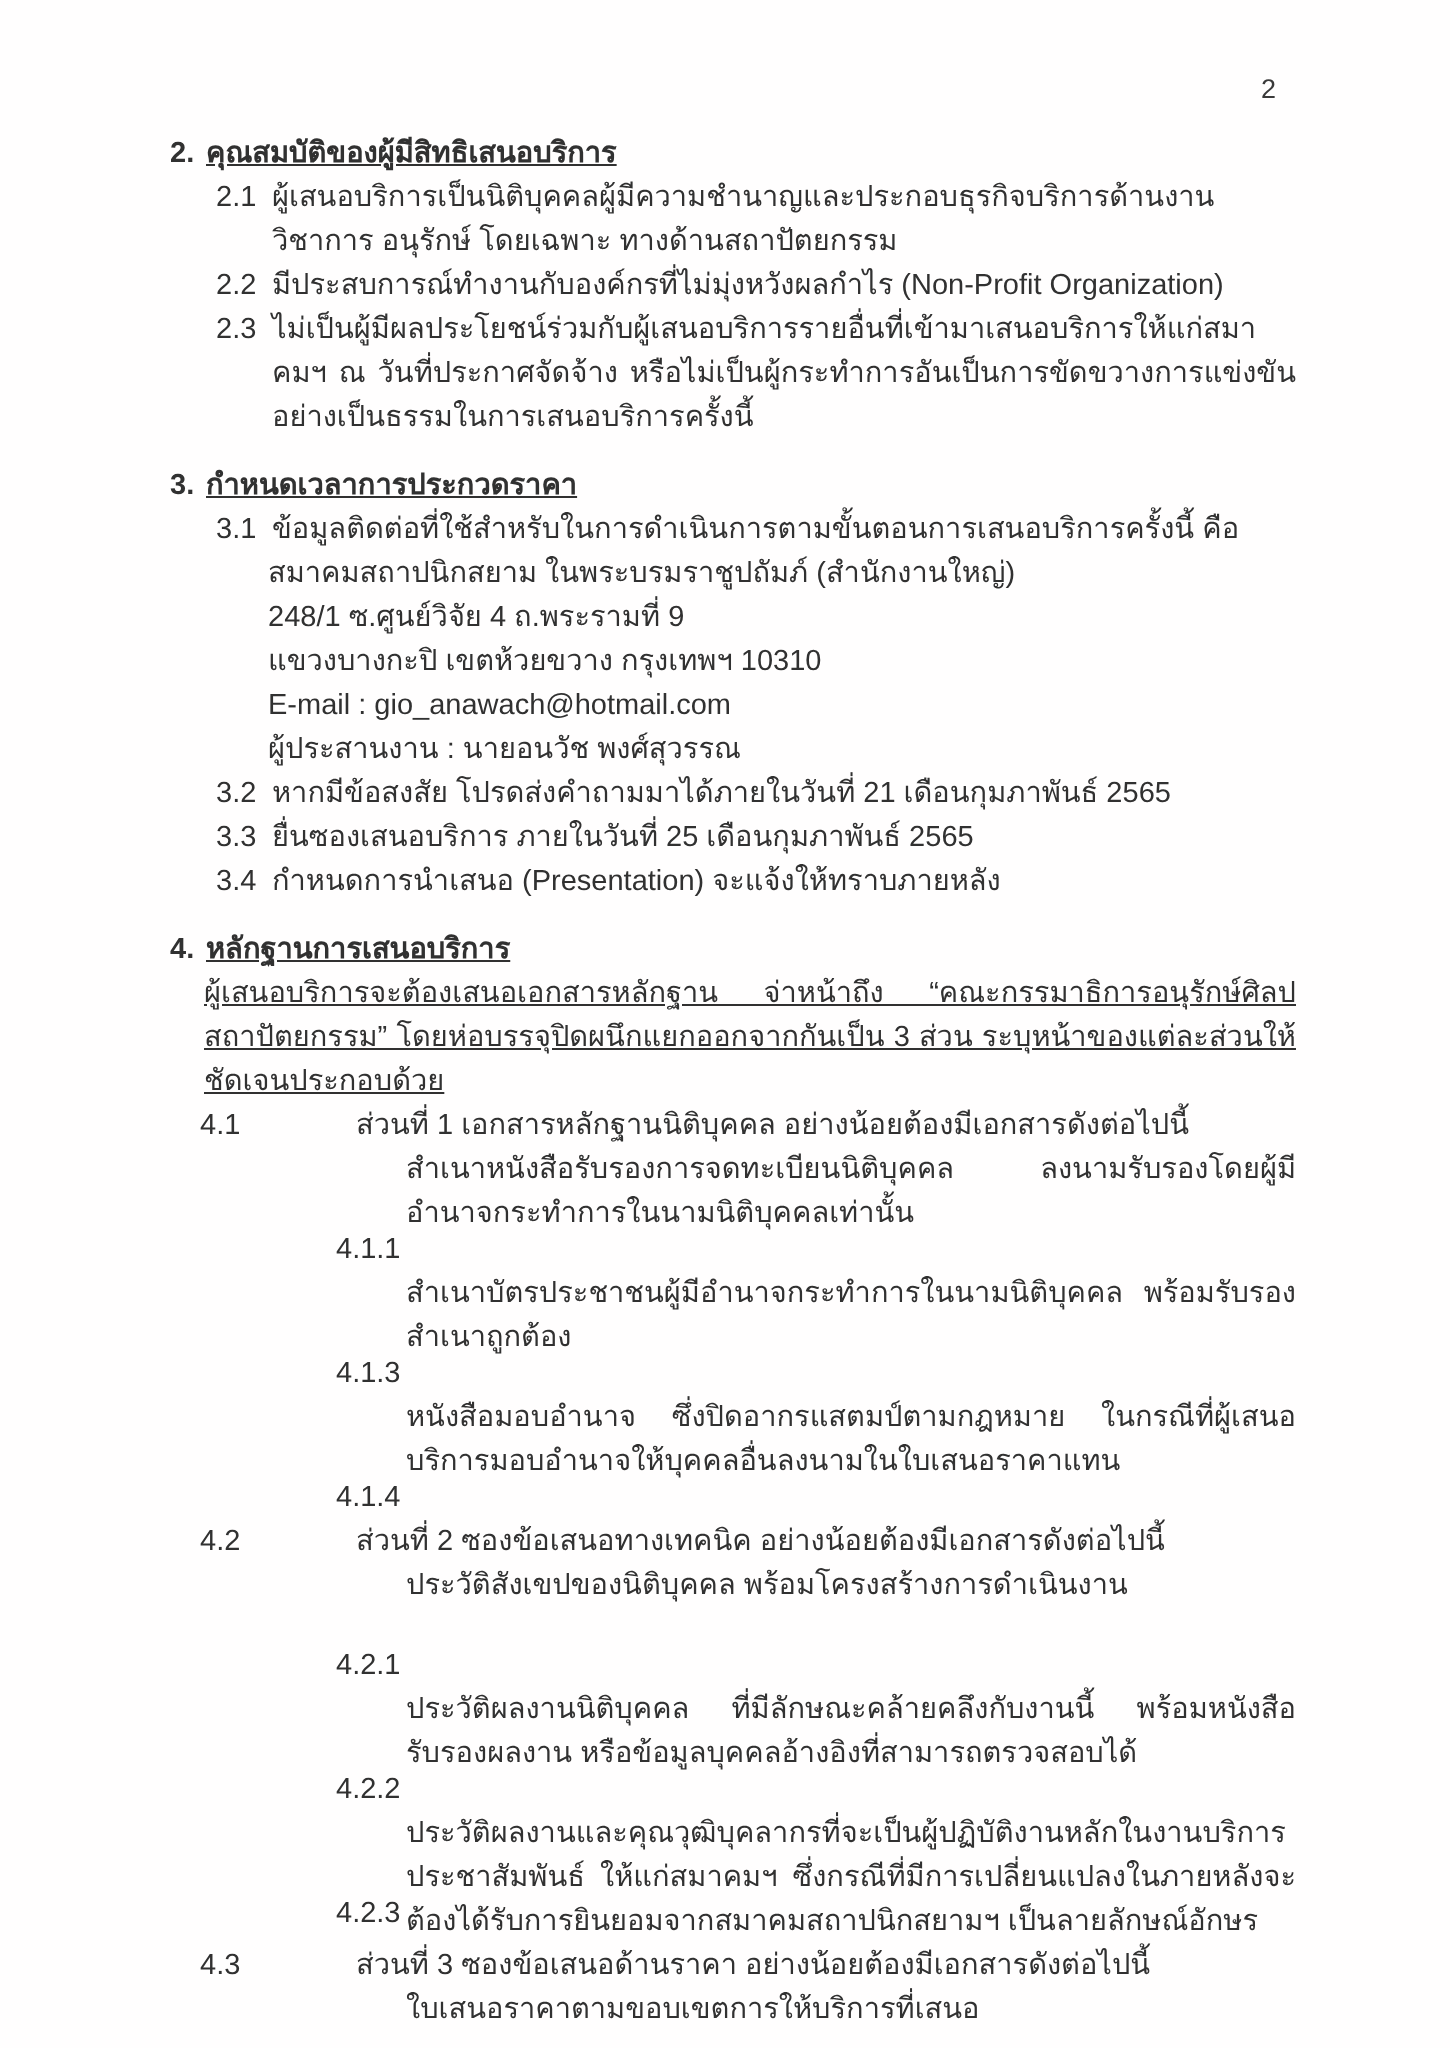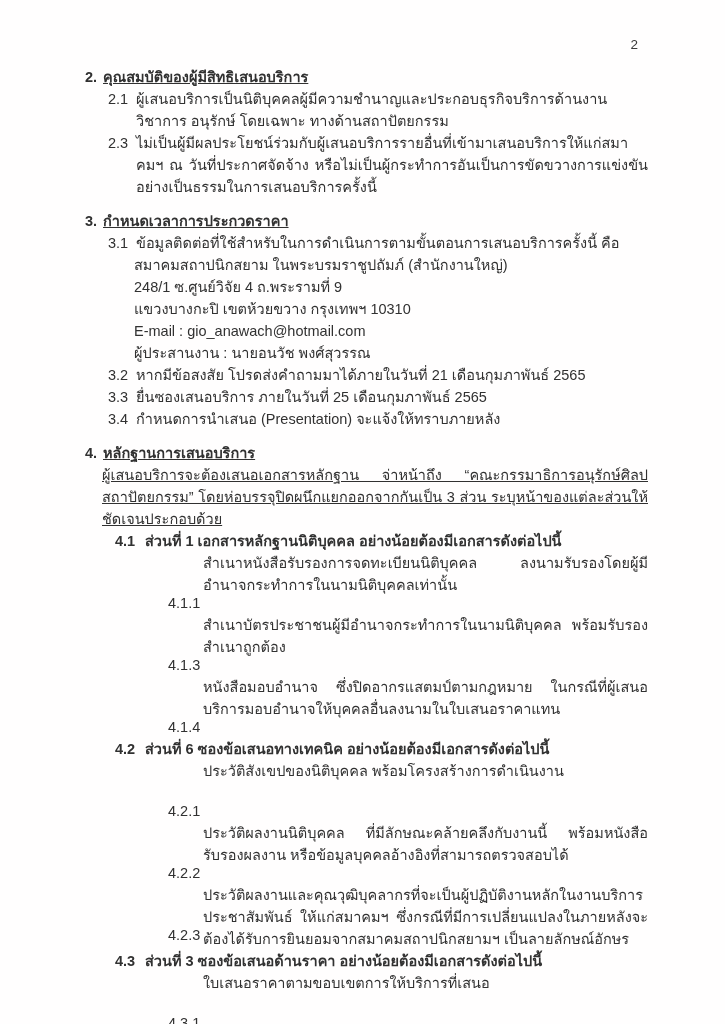--- a/index.html
+++ b/index.html
@@ -26,41 +26,45 @@
   .section + .section{margin-top:12px;}
   .sec-head{display:flex;font-weight:bold;}
   .sec-num{flex:0 0 18px;}
   .sec-title{flex:1;text-decoration:underline;}
   .item{display:flex;margin-left:23px;}
   .item-num{flex:0 0 28px;}
   .item-text{flex:1;text-align:justify;}
   .addr{margin-left:49px;}
   .addr-line{white-space:nowrap;}
   .intro{margin-left:17px;text-align:justify;text-decoration:underline;}
-  .subsec-head{display:flex;margin-left:30px;font-weight:bold;}
+  .subsec-head{display:flex;margin-left:15px;font-weight:normal;gap:48px;}
   .subsec-head .item-num{flex:0 0 30px;}
   .subsec-title{flex:1;}
   .item2{display:flex;margin-left:83px;}
   .item2 .item-num{flex:0 0 35px;margin-top:40px;}
 </style>
 </head>
 <body>
 
 <div class="page">
 
   <div class="page-num">2</div>
 
   <section class="section">
     <div class="sec-head">
       <span class="sec-num">2.</span>
       <span class="sec-title">คุณสมบัติของผู้มีสิทธิเสนอบริการ</span>
     </div>
     <div class="item">
       <span class="item-num">2.1</span>
       <span class="item-text">ผู้เสนอบริการเป็นนิติบุคคลผู้มีความชำนาญและประกอบธุรกิจบริการด้านงานวิชาการ  อนุรักษ์  โดยเฉพาะ ทางด้านสถาปัตยกรรม</span>
+    </div>
+    <div class="item">
+      <span class="item-num">2.2</span>
+      <span class="item-text">มีประสบการณ์ทำงานกับองค์กรที่ไม่มุ่งหวังผลกำไร  (Non-Profit Organization)</span>
     </div>
     <div class="item">
       <span class="item-num">2.3</span>
       <span class="item-text">ไม่เป็นผู้มีผลประโยชน์ร่วมกับผู้เสนอบริการรายอื่นที่เข้ามาเสนอบริการให้แก่สมาคมฯ  ณ วันที่ประกาศจัดจ้าง หรือไม่เป็นผู้กระทำการอันเป็นการขัดขวางการแข่งขันอย่างเป็นธรรมในการเสนอบริการครั้งนี้</span>
     </div>
   </section>
 
   <section class="section">
     <div class="sec-head">
       <span class="sec-num">3.</span>
@@ -113,21 +117,21 @@
       </div>
       <div class="item2">
         <span class="item-num">4.1.4</span>
         <span class="item-text">หนังสือมอบอำนาจ  ซึ่งปิดอากรแสตมป์ตามกฎหมาย  ในกรณีที่ผู้เสนอบริการมอบอำนาจให้บุคคลอื่นลงนามในใบเสนอราคาแทน</span>
       </div>
     </div>
 
     <div>
       <div class="subsec-head">
         <span class="item-num">4.2</span>
-        <span class="subsec-title">ส่วนที่  6  ซองข้อเสนอทางเทคนิค  อย่างน้อยต้องมีเอกสารดังต่อไปนี้</span>
+        <span class="subsec-title">ส่วนที่  2  ซองข้อเสนอทางเทคนิค  อย่างน้อยต้องมีเอกสารดังต่อไปนี้</span>
       </div>
       <div class="item2">
         <span class="item-num">4.2.1</span>
         <span class="item-text">ประวัติสังเขปของนิติบุคคล  พร้อมโครงสร้างการดำเนินงาน</span>
       </div>
       <div class="item2">
         <span class="item-num">4.2.2</span>
         <span class="item-text">ประวัติผลงานนิติบุคคล  ที่มีลักษณะคล้ายคลึงกับงานนี้  พร้อมหนังสือรับรองผลงาน หรือข้อมูลบุคคลอ้างอิงที่สามารถตรวจสอบได้</span>
       </div>
       <div class="item2">

